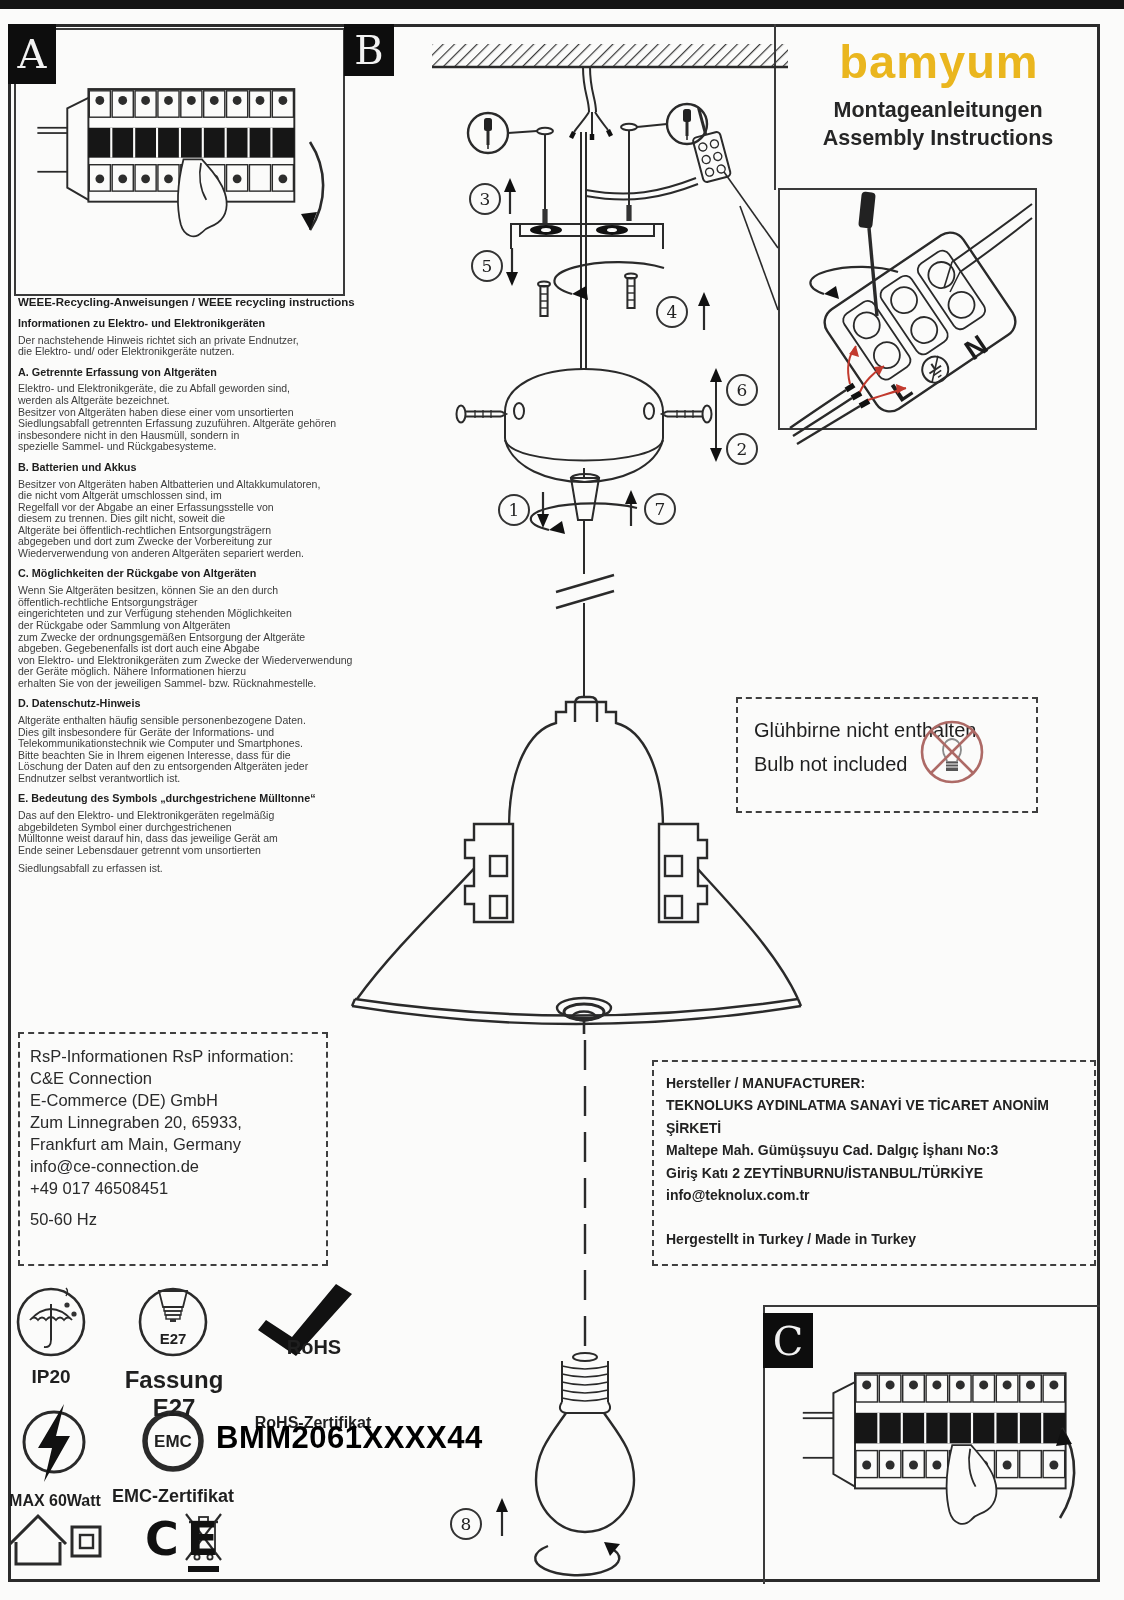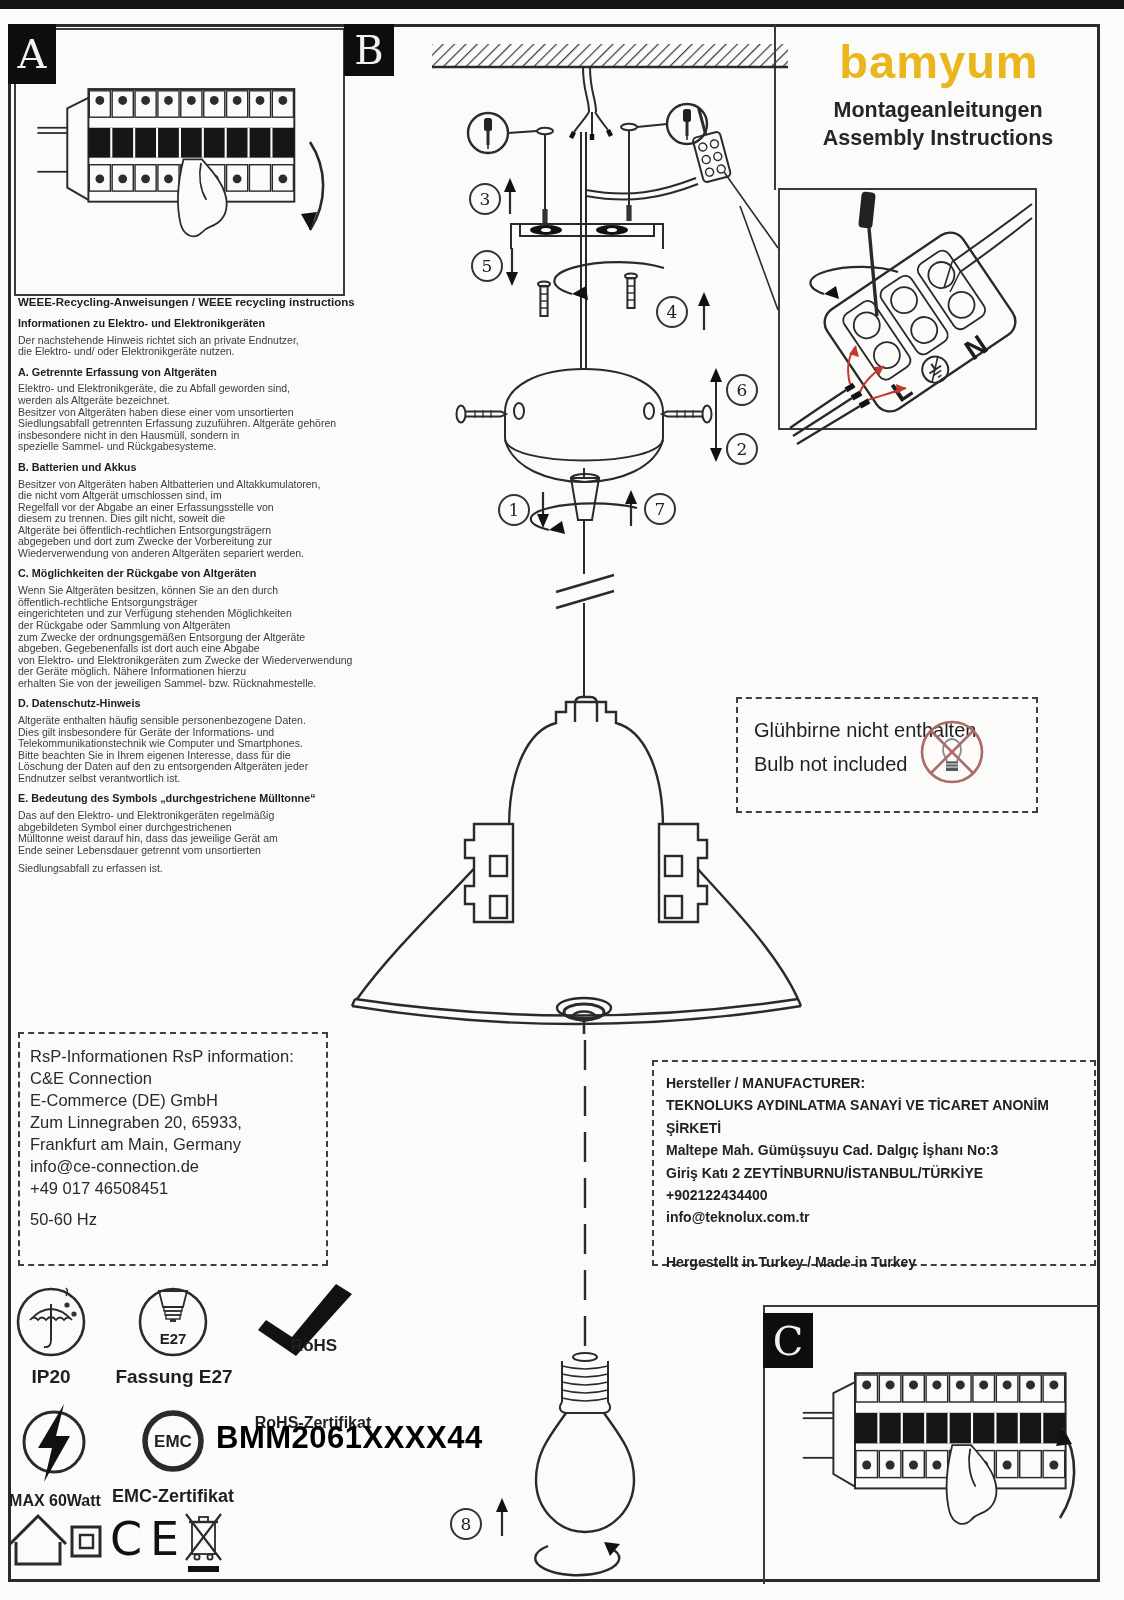--- a/index.html
+++ b/index.html
@@ -27,21 +27,21 @@
   
   .bulbnote{font-size:20px;color:#1f1f1f;line-height:1.9;padding:12px 0 0 16px;}
   
   .brand{font-size:47px;font-weight:bold;letter-spacing:1px;}
   .subtitle{font-size:21.5px;font-weight:bold;color:#262626;line-height:1.32;text-align:center;}
   
   .step{width:28px;height:28px;border:2px solid #333;border-radius:50%;
         display:flex;align-items:center;justify-content:center;
         font-family:"DejaVu Serif",serif;font-size:17px;color:#222;background:transparent;}
   .badgelabel{font-weight:bold;color:#1f1f1f;text-align:center;}
-  .ce{font-family:"DejaVu Sans",sans-serif;font-weight:normal;font-size:46px;letter-spacing:8px;color:#111;}
+  .ce{font-family:"DejaVu Sans",sans-serif;font-weight:bold;font-size:46px;letter-spacing:8px;color:#111;margin-left:35px;}
   .model{font-weight:bold;font-size:31px;color:#000;letter-spacing:0.5px;}
 </style>
 </head>
 <body>
 
 <div id="page">
 
   <div class="abs bar" style="left:0;top:6;width:1124px;height:9px;"></div>
   <div class="abs bar" style="left:0;top:1591;width:1124px;height:9px;"></div>
 
@@ -123,21 +123,20 @@
     <div>info@ce-connection.de</div>
     <div>+49 017 46508451</div>
     <div class="gap">50-60 Hz</div>
   </div>
 
   <div class="abs dashedbox manu" style="left:652px;top:1060px;width:444px;height:206px;box-sizing:border-box;">
     <div>Hersteller / MANUFACTURER:</div>
     <div>TEKNOLUKS AYDINLATMA SANAYİ VE TİCARET ANONİM ŞİRKETİ</div>
     <div>Maltepe Mah. Gümüşsuyu Cad. Dalgıç İşhanı No:3</div>
     <div>Giriş Katı 2 ZEYTİNBURNU/İSTANBUL/TÜRKİYE</div>
-    <div>+902122434400</div>
     <div>info@teknolux.com.tr</div>
     <div class="madein">Hergestellt in Turkey / Made in Turkey</div>
   </div>
 
   <div class="abs" style="left:763px;top:1305px;width:335px;height:277px;border-top:2px solid #3a3a3a;border-left:2px solid #3a3a3a;"></div>
   <div class="abs cornerlabel" style="left:763px;top:1313px;width:50px;height:55px;">
       <span>C</span>
     </div>
 
   <svg class="abs" style="left:0;top:0;" width="1124" height="1600" viewBox="0 0 1124 1600" fill="none" stroke="#2a2a2a" stroke-width="2">
@@ -537,22 +536,22 @@
     </div>
   <div class="abs step" style="left:644px;top:493px;">
       <span>7</span>
     </div>
   <div class="abs step" style="left:450px;top:1508px;">
       <span>8</span>
     </div>
 
   <div class="abs badgelabel" style="left:16px;top:1366px;width:70px;font-size:19px;">IP20</div>
   <div class="abs badgelabel" style="left:144px;top:1330px;width:58px;font-size:15px;">E27</div>
-  <div class="abs badgelabel" style="left:114px;top:1366px;width:120px;font-size:19px;">Fassung E27</div>
-  <div class="abs badgelabel" style="left:272px;top:1336px;width:84px;font-size:17px;">RoHS</div>
+  <div class="abs badgelabel" style="left:114px;top:1366px;width:120px;font-size:24px;">Fassung E27</div>
+  <div class="abs badgelabel" style="left:272px;top:1336px;width:84px;font-size:20px;">RoHS</div>
   <div class="abs badgelabel" style="left:248px;top:1366px;width:130px;font-size:16px;margin-top:48px;">RoHS-Zertifikat</div>
   <div class="abs badgelabel" style="left:6px;top:1486px;width:98px;font-size:16px;margin-top:6px;">MAX 60Watt</div>
   <div class="abs badgelabel" style="left:146px;top:1432px;width:54px;font-size:17px;">EMC</div>
   <div class="abs badgelabel" style="left:112px;top:1486px;width:122px;font-size:18px;">EMC-Zertifikat</div>
   <div class="abs model" style="left:216px;top:1420px;">BMM2061XXXX44</div>
   <div class="abs ce" style="left:110px;top:1512px;">CE</div>
 
 </div>
 
 </body></html>

